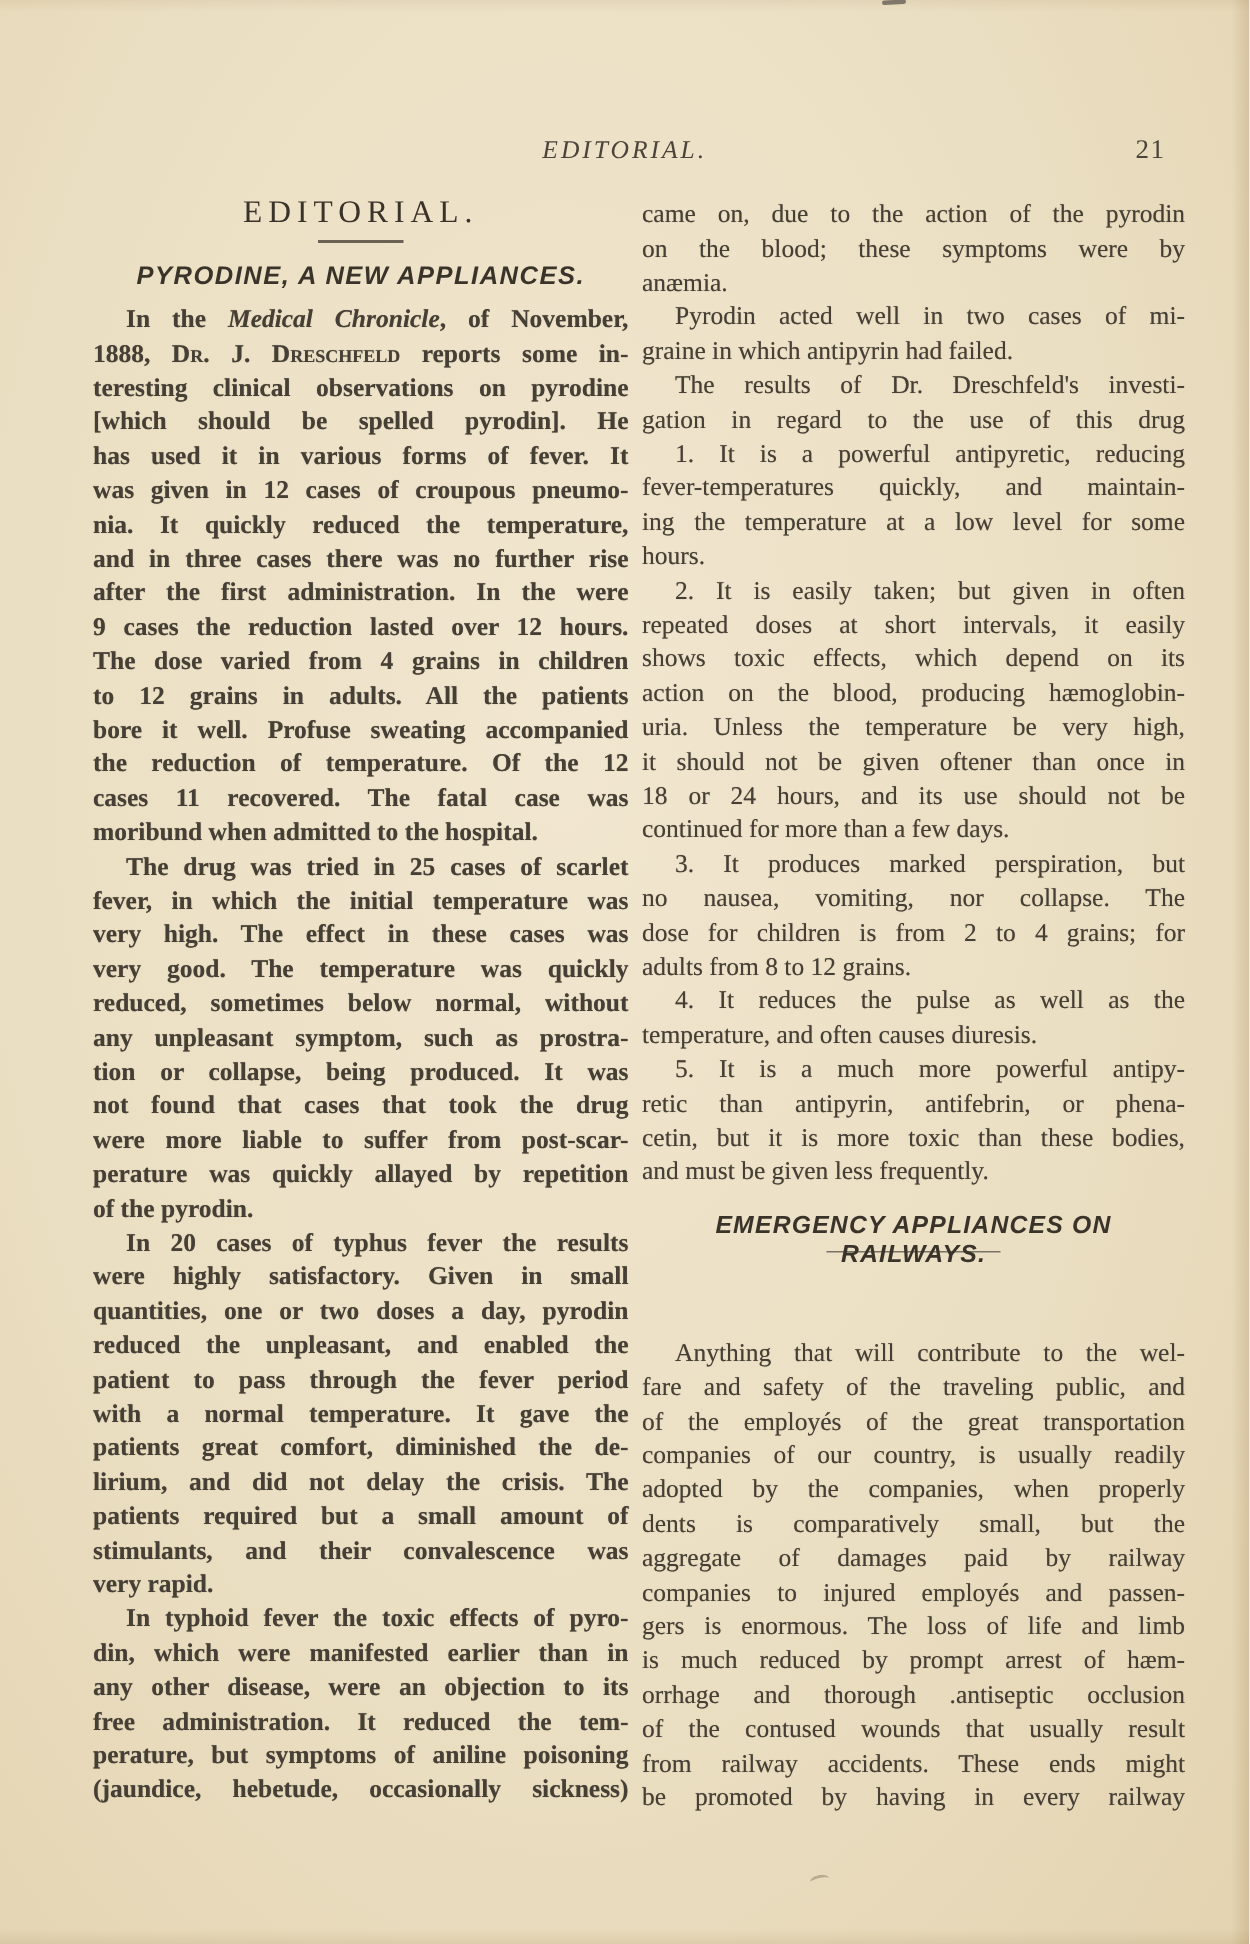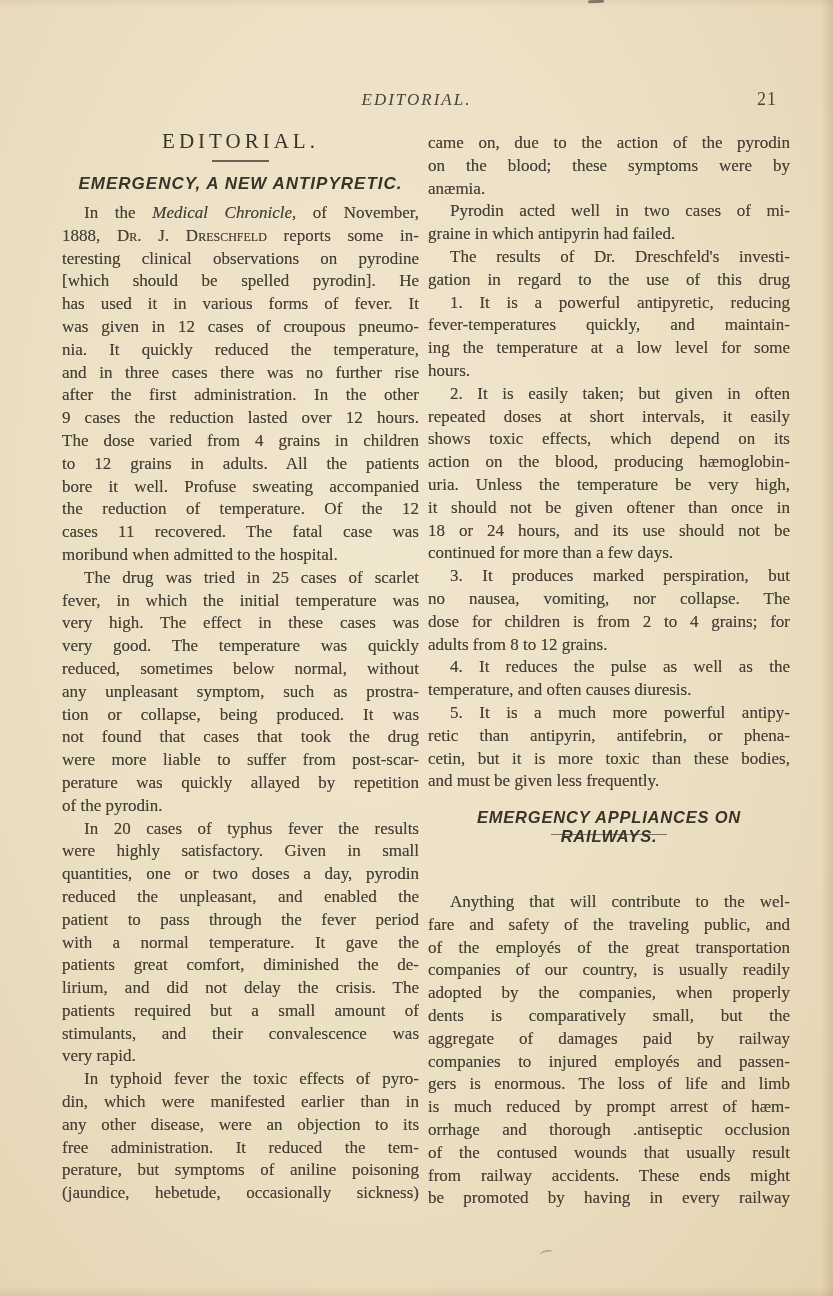--- a/index.html
+++ b/index.html
@@ -34,21 +34,21 @@
     position:absolute;left:62px;width:357px;text-align:center;margin:0;
     font-family:"Liberation Sans", sans-serif;font-weight:bold;font-style:italic;
     font-size:17px;letter-spacing:1px;color:#3a332a;
   }
   .left-sub{top:174px;}
   .right-divider{
     position:absolute;top:834px;left:551px;width:116px;height:1px;background:#7a7264;
   }
   .right-sub{top:808px;left:428px;width:362px;font-size:16.5px;letter-spacing:.8px;}
   .body{position:absolute;}
-  .left-body{top:202px;left:62px;width:357px;}
+  .left-body{top:202px;left:62px;width:357px;font-weight:bold;}
   .right-body1{top:132px;left:428px;width:362px;}
   .right-body2{top:891px;left:428px;width:362px;}
   .ln{
     line-height:22.8px;font-size:17px;
     text-align:justify;text-align-last:justify;
     text-shadow:0 0 .5px rgba(70,60,45,.55);
   }
   .ln.end{text-align-last:left;}
   .ln.ind{text-indent:22px;}
   .it{font-style:italic;}
@@ -67,32 +67,32 @@
 
 <div class="page">
 
   <div class="mark-top"></div>
 
   <div class="running-head">EDITORIAL.</div>
   <div class="page-number">21</div>
 
   <h1 class="left-head">EDITORIAL.</h1>
   <div class="left-rule"></div>
-  <h2 class="sub-head left-sub">EMERGENCY, A NEW ANTIPYRETIC.</h2>
+  <h2 class="sub-head left-sub">PYRODINE, A NEW APPLIANCES.</h2>
 
   <div class="body left-body">
     <div class="ln ind"><span>In the </span><span class="it">Medical Chronicle</span><span>, of November,</span></div>
     <div class="ln"><span>1888, </span><span class="sc">Dr. J. Dreschfeld</span><span> reports some in-</span></div>
     <div class="ln">teresting clinical observations on pyrodine</div>
     <div class="ln">[which should be spelled pyrodin]. He</div>
     <div class="ln">has used it in various forms of fever. It</div>
     <div class="ln">was given in 12 cases of croupous pneumo-</div>
     <div class="ln">nia. It quickly reduced the temperature,</div>
     <div class="ln">and in three cases there was no further rise</div>
-    <div class="ln">after the first administration. In the other</div>
+    <div class="ln">after the first administration. In the were</div>
     <div class="ln">9 cases the reduction lasted over 12 hours.</div>
     <div class="ln">The dose varied from 4 grains in children</div>
     <div class="ln">to 12 grains in adults. All the patients</div>
     <div class="ln">bore it well. Profuse sweating accompanied</div>
     <div class="ln">the reduction of temperature. Of the 12</div>
     <div class="ln">cases 11 recovered. The fatal case was</div>
     <div class="ln end">moribund when admitted to the hospital.</div>
 
     <div class="ln ind">The drug was tried in 25 cases of scarlet</div>
     <div class="ln">fever, in which the initial temperature was</div>

